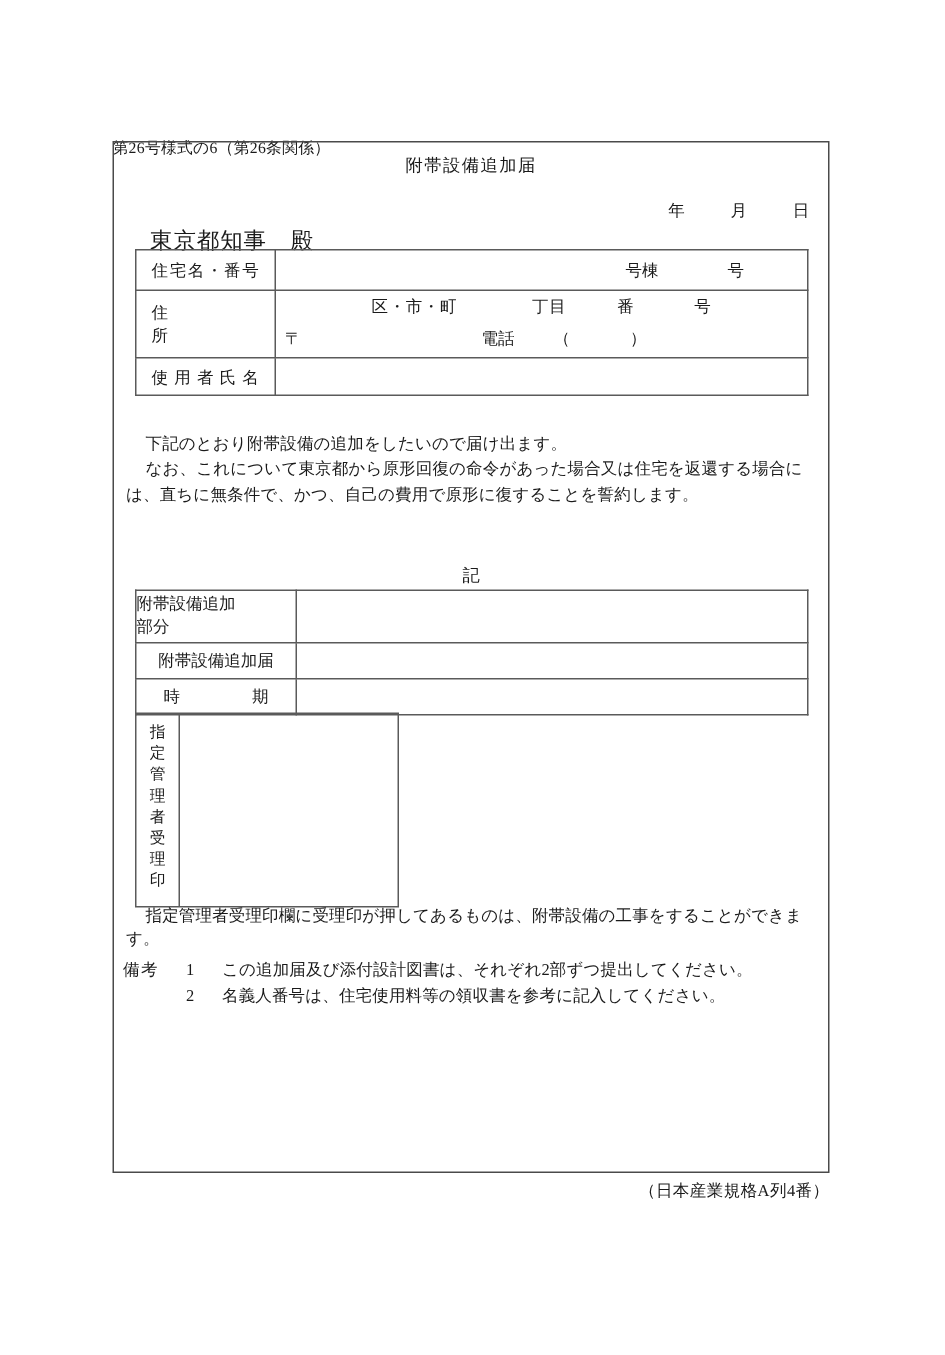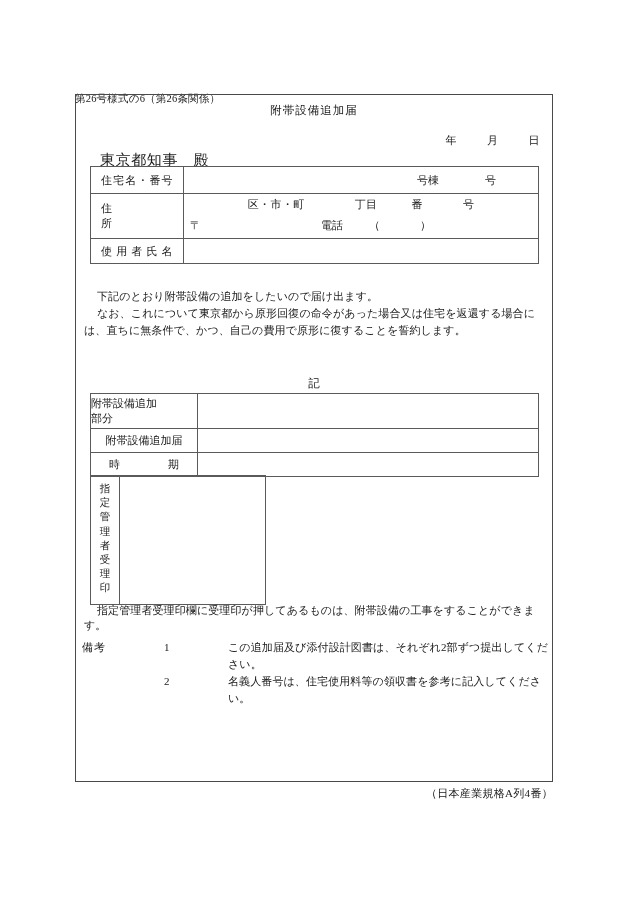--- a/index.html
+++ b/index.html
@@ -257,21 +257,20 @@
   .remarks {
     position: absolute;
     left: 6px;
     top: 544px;
     font-size: 11px;
     line-height: 17px;
   }
   .remarks-row {
     display: flex;
     align-items: flex-start;
-    gap: 40px;
   }
   .remarks-title {
     width: 42px;
     letter-spacing: 1px;
     flex: none;
   }
   .remarks-num {
     width: 24px;
     flex: none;
   }

